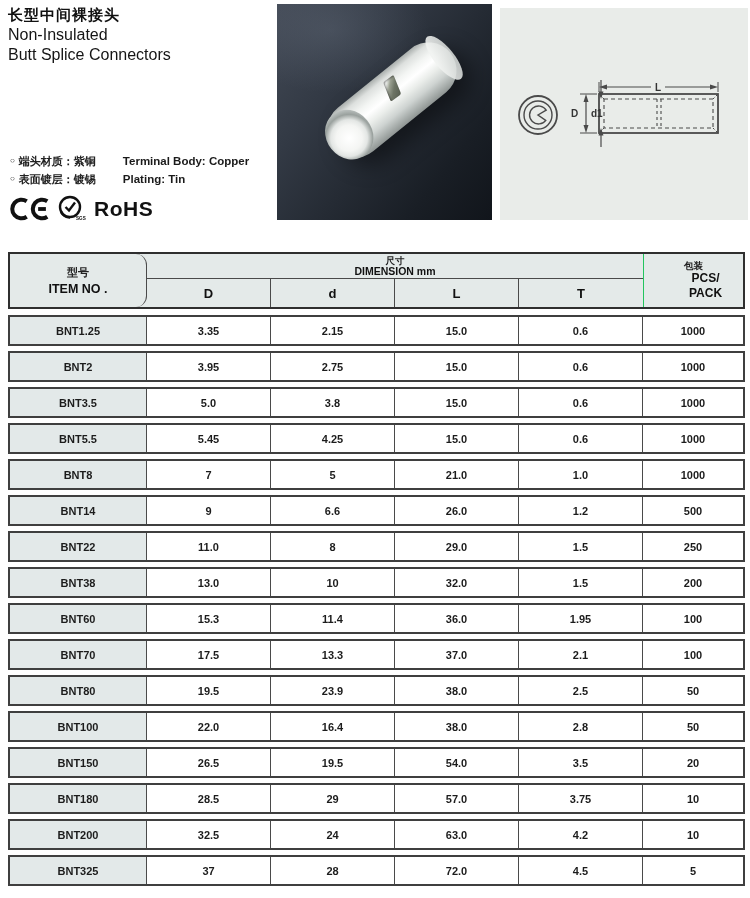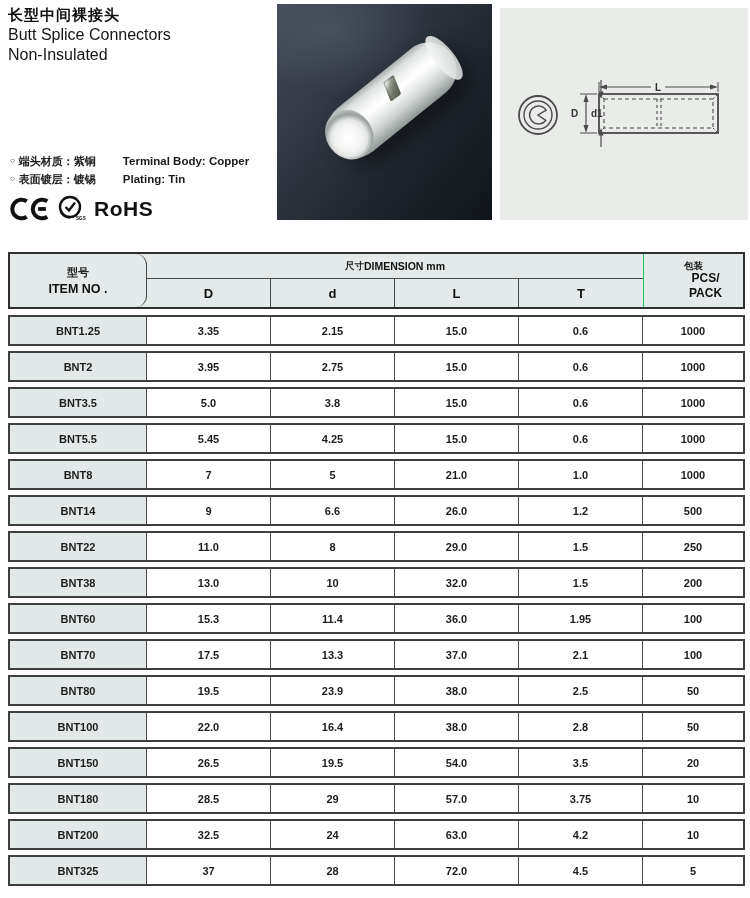--- a/index.html
+++ b/index.html
@@ -53,21 +53,21 @@
   .dg-line { stroke:#4a4a4a; fill:none; }
   .dg-text { font-family:"Liberation Sans","DejaVu Sans",sans-serif; font-size:10px; font-weight:bold; fill:#333; }
 
   
   .table-wrap { position:absolute; left:8px; top:252px; width:737px; }
   .thead { display:flex; width:737px; height:57px; border:2px solid #2f2f2f; background:#e4eae9; }
   .th-item { width:137px; border-right:1px solid #4a4a4a; display:flex; flex-direction:column; align-items:center; justify-content:center;border-radius:11px; }
   .th-item .zh { font-size:11px; font-weight:bold; color:#222; }
   .th-item .en { font-size:12.5px; font-weight:bold; color:#111; margin-top:2px; }
   .th-mid { width:496px; display:flex; flex-direction:column; }
-  .th-dim-title { height:25px; border-bottom:1px solid #4a4a4a; display:flex; align-items:center; justify-content:center; line-height:1; }
+  .th-dim-title { height:25px; border-bottom:1px solid #4a4a4a; display:flex; flex-direction:column; align-items:center; justify-content:center; line-height:1; }
   .th-dim-title .zh { font-size:9.5px; font-weight:bold; color:#222; }
   .th-dim-title .en { font-size:10.5px; font-weight:bold; color:#111; margin-top:1px; }
   .th-dim-cols { flex:1; display:flex; }
   .th-dim-col { width:124px; display:flex; align-items:center; justify-content:center; font-size:13px; font-weight:bold; color:#111; border-right:1px solid #4a4a4a; }
   .th-dim-col:last-child { border-right:none; }
   .th-pack { flex:1; border-left:1px solid #22c55e; display:flex; flex-direction:column; align-items:center; justify-content:center; line-height:1.25; }
   .th-pack .zh { font-size:9.5px; font-weight:bold; color:#222; }
   .th-pack .en { font-size:12px; font-weight:bold; color:#111;margin-left:24px; }
 
   .tbody { width:737px; }
@@ -78,22 +78,22 @@
   .td-dim { width:124px; background:#fff; }
   .td-pack { flex:1; border-right:none; background:#fff; }
 </style>
 </head>
 <body>
 
 <div class="page">
 
   <div class="head-block">
     <div class="title-zh">长型中间裸接头</div>
+    <div class="title-en">Non-Insulated</div>
     <div class="title-en">Butt Splice Connectors</div>
-    <div class="title-en">Non-Insulated</div>
   </div>
 
   <div class="specs">
     <div class="spec-line">
       <span class="spec-bullet">○</span>
       <span class="spec-zh">端头材质：紫铜</span>
       <span class="spec-en">Terminal Body: Copper</span>
     </div>
     <div class="spec-line">
       <span class="spec-bullet">○</span>

